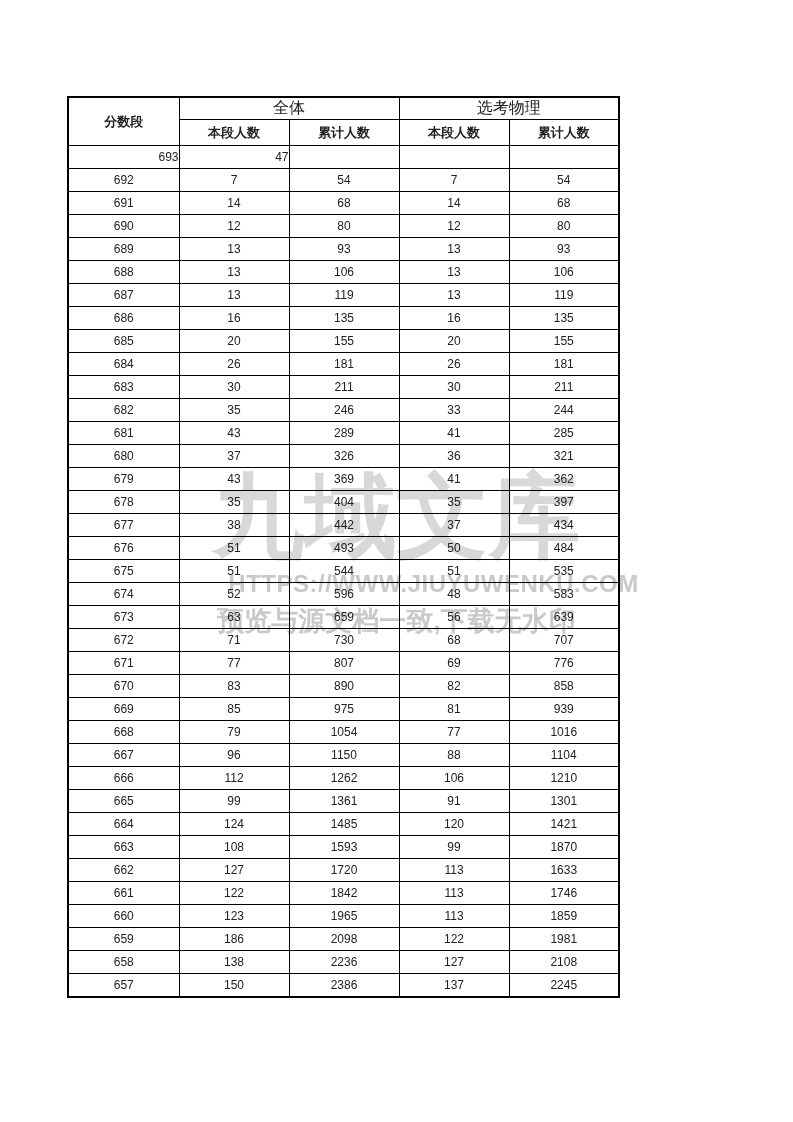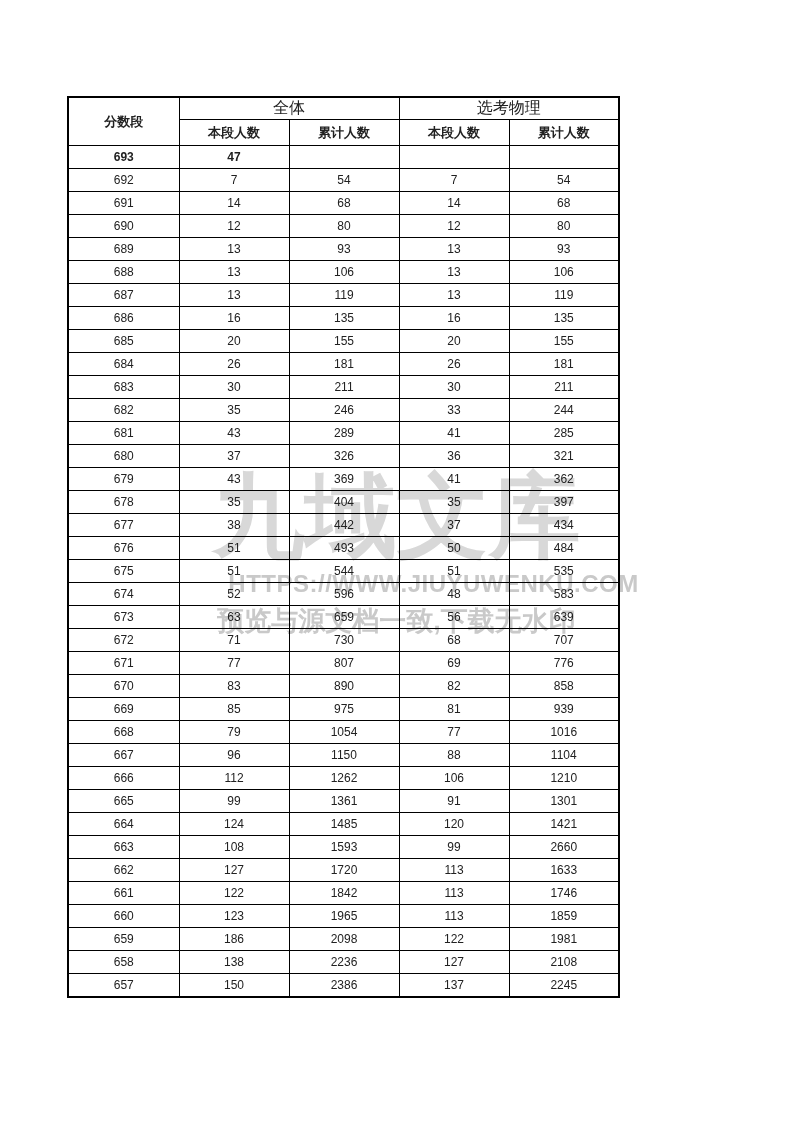--- a/index.html
+++ b/index.html
@@ -91,21 +91,21 @@
   }
   .score-table .sub-head {
     font-size: 13px;
     font-weight: bold;
     height: 26px;
   }
   .score-table td {
     font-size: 12px;
     height: 23px;
   }
-  .score-table tr.bold-row td { font-weight: bold; }
+  .score-table tr.bold-row td { font-weight: normal; text-align: right; }
 </style>
 </head>
 <body>
 
 <div id="page">
 
   <div class="watermark-layer">
     <div class="wm-title" style="color: rgb(216, 216, 216);">九域文库</div>
     <div class="wm-url" style="color: rgb(201, 201, 201);">HTTPS://WWW.JIUYUWENKU.COM</div>
     <div class="wm-tagline" style="color: rgb(201, 201, 201);">预览与源文档一致,下载无水印</div>
@@ -342,21 +342,21 @@
             <td>124</td>
             <td>1485</td>
             <td>120</td>
             <td>1421</td>
           </tr>
           <tr>
             <td>663</td>
             <td>108</td>
             <td>1593</td>
             <td>99</td>
-            <td>2660</td>
+            <td>1870</td>
           </tr>
           <tr>
             <td>662</td>
             <td>127</td>
             <td>1720</td>
             <td>113</td>
             <td>1633</td>
           </tr>
           <tr>
             <td>661</td>

